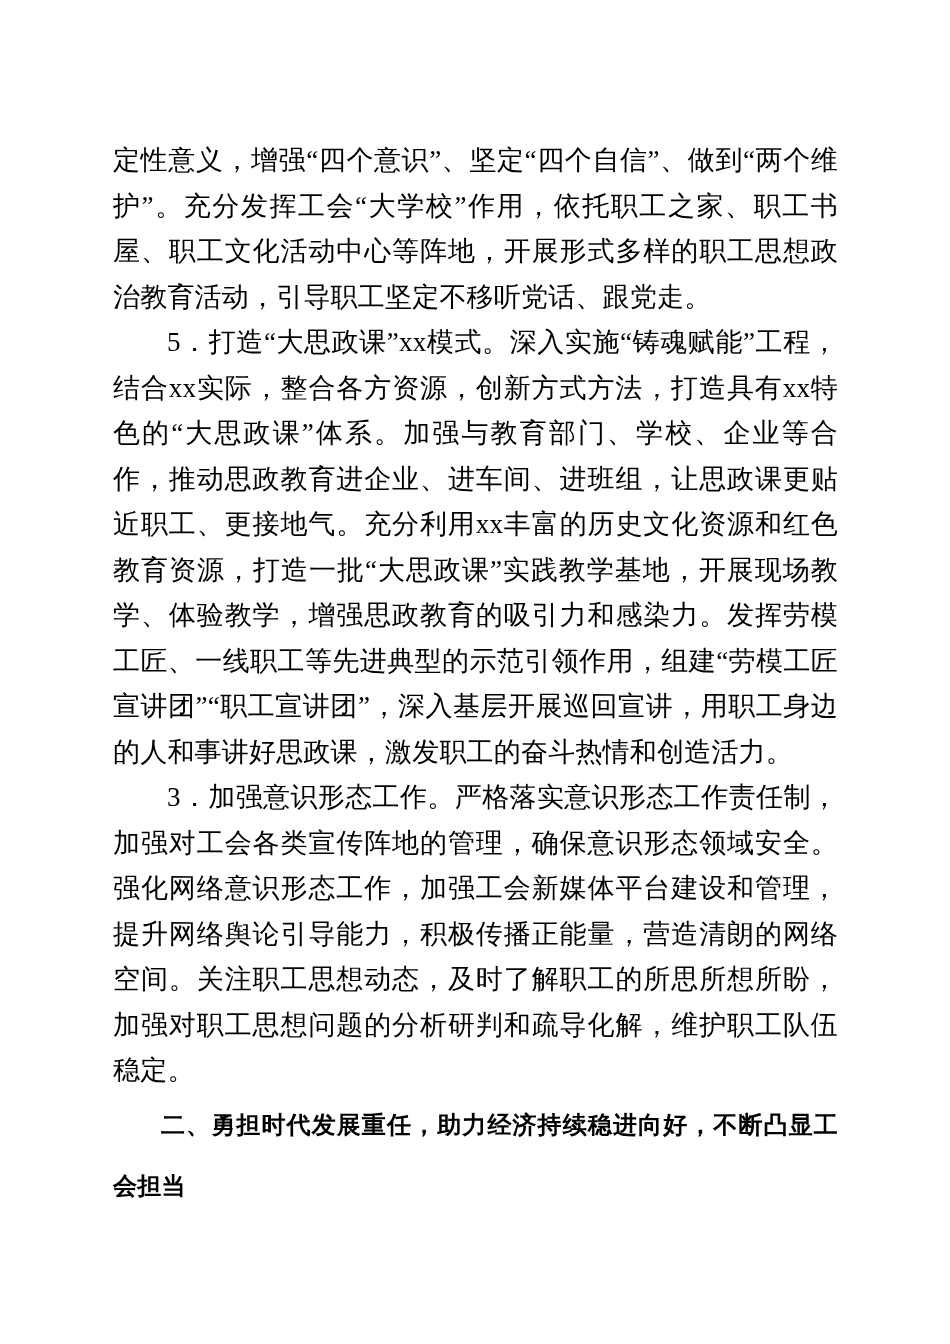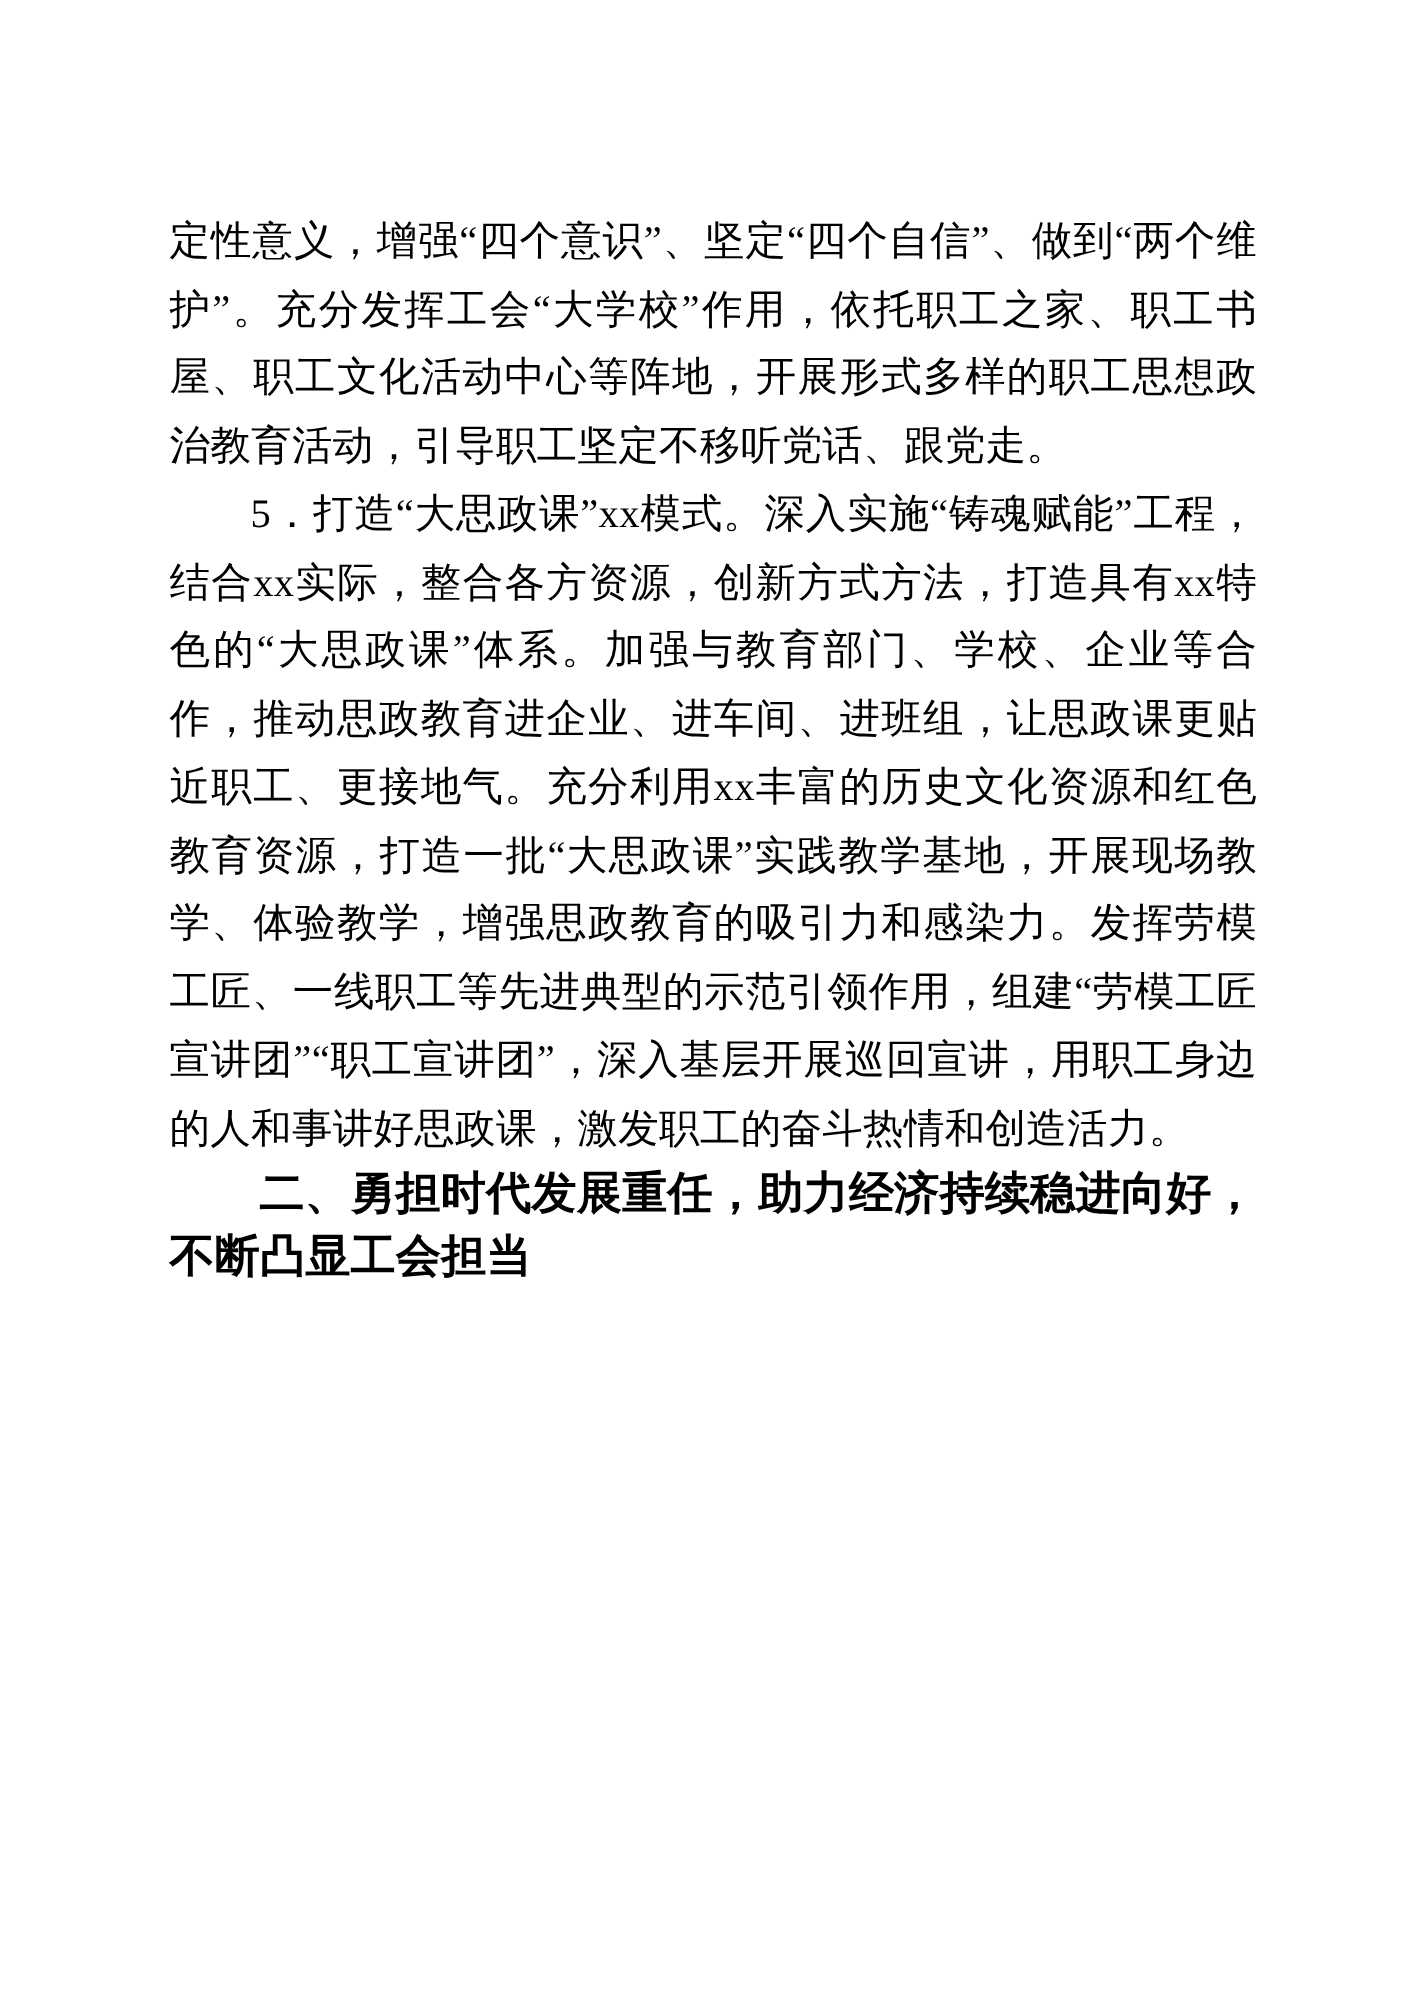--- a/index.html
+++ b/index.html
@@ -28,28 +28,29 @@
     text-align: justify;
     letter-spacing: 0.2px;
   }
   .para.indent {
     text-indent: 2em;
   }
   .heading {
     margin: 0;
     font-family: "Liberation Sans", "DejaVu Sans", sans-serif;
     font-weight: 700;
-    font-size: 30px;
-    line-height: 42px;
+    font-size: 24px;
+    line-height: 61px;
     color: #000000;
     text-align: justify;
     text-indent: 2em;
     letter-spacing: 0.2px;
   }
 </style>
 </head>
 <body>
 
 <div class="page">
   <p class="para">定性意义，增强“四个意识”、坚定“四个自信”、做到“两个维护”。充分发挥工会“大学校”作用，依托职工之家、职工书屋、职工文化活动中心等阵地，开展形式多样的职工思想政治教育活动，引导职工坚定不移听党话、跟党走。</p>
   <p class="para indent">5．打造“大思政课”xx模式。深入实施“铸魂赋能”工程，结合xx实际，整合各方资源，创新方式方法，打造具有xx特色的“大思政课”体系。加强与教育部门、学校、企业等合作，推动思政教育进企业、进车间、进班组，让思政课更贴近职工、更接地气。充分利用xx丰富的历史文化资源和红色教育资源，打造一批“大思政课”实践教学基地，开展现场教学、体验教学，增强思政教育的吸引力和感染力。发挥劳模工匠、一线职工等先进典型的示范引领作用，组建“劳模工匠宣讲团”“职工宣讲团”，深入基层开展巡回宣讲，用职工身边的人和事讲好思政课，激发职工的奋斗热情和创造活力。</p>
+  <p class="para indent">3．加强意识形态工作。严格落实意识形态工作责任制，加强对工会各类宣传阵地的管理，确保意识形态领域安全。强化网络意识形态工作，加强工会新媒体平台建设和管理，提升网络舆论引导能力，积极传播正能量，营造清朗的网络空间。关注职工思想动态，及时了解职工的所思所想所盼，加强对职工思想问题的分析研判和疏导化解，维护职工队伍稳定。</p>
   <h2 class="heading">二、勇担时代发展重任，助力经济持续稳进向好，不断凸显工会担当</h2>
 </div>
 
 </body></html>

